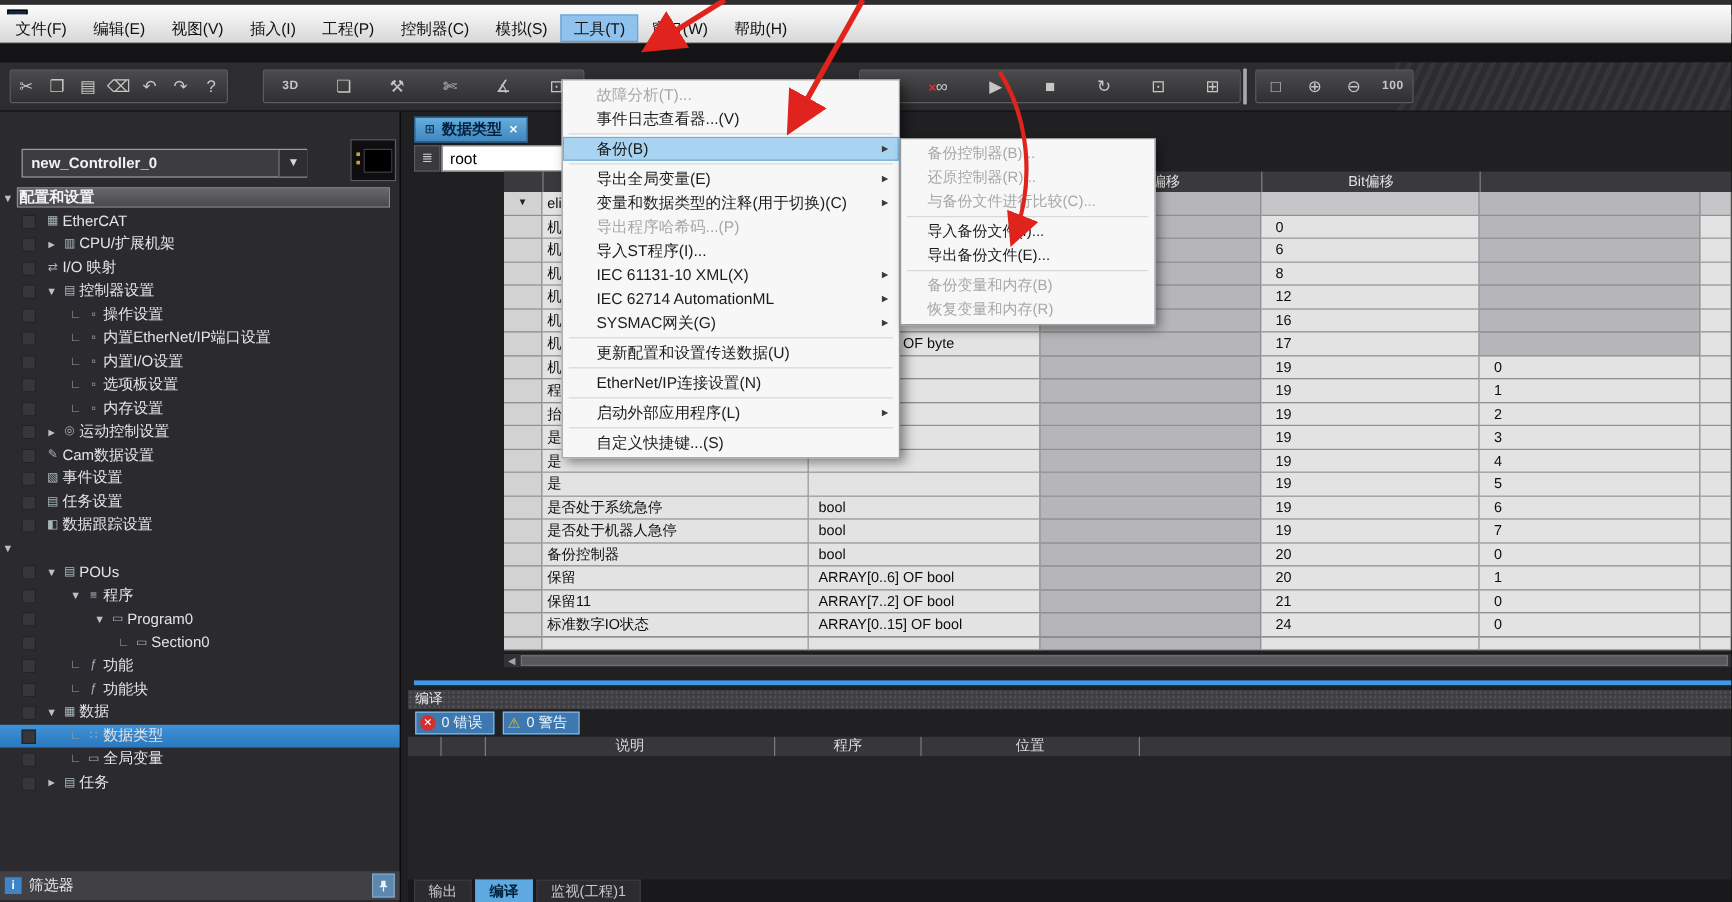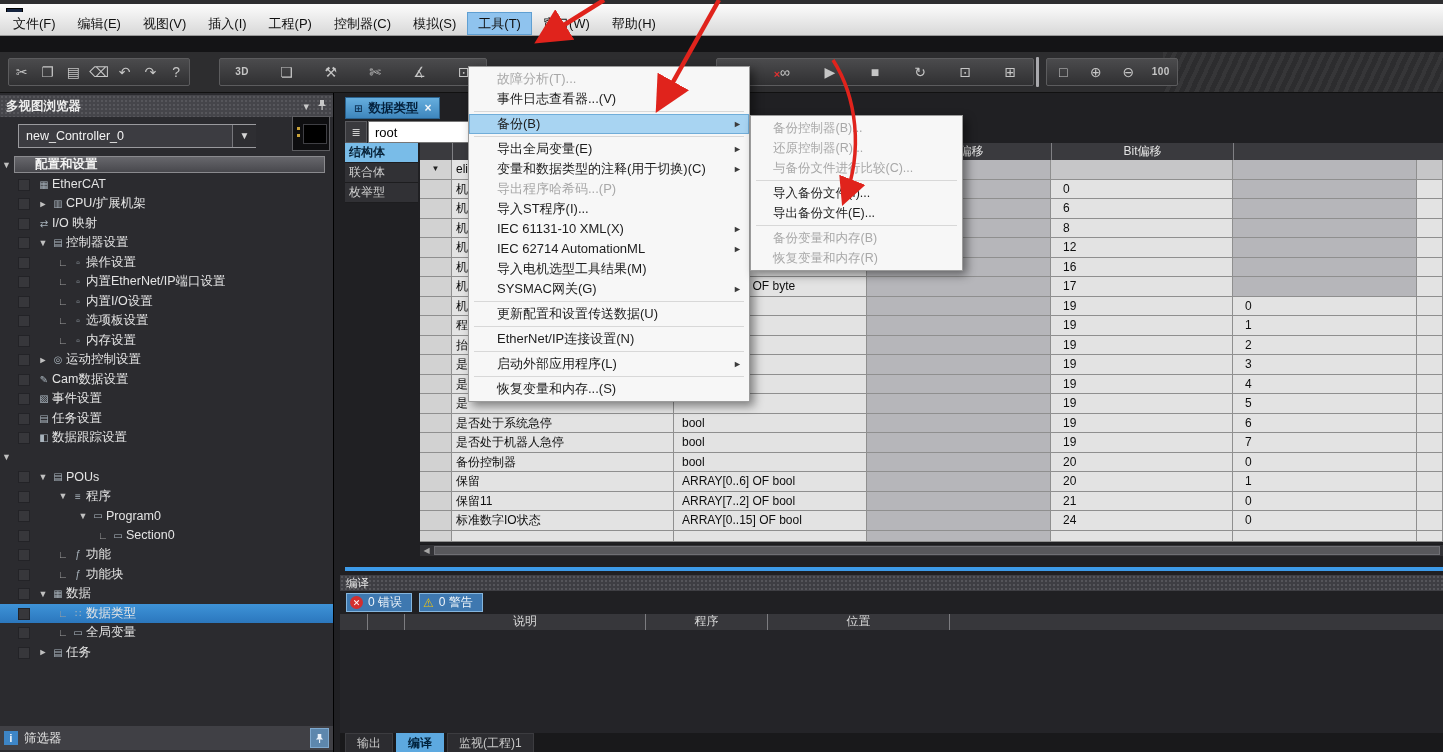--- a/index.html
+++ b/index.html
@@ -26,39 +26,39 @@
   .tbi.txt{font-size:10px;font-weight:bold;letter-spacing:.5px;}
   .redx{position:absolute;left:0;bottom:-2px;color:#e03131;font-size:11px;font-weight:bold;}
   .tsep{position:absolute;left:1036px;top:5px;width:3px;height:30px;background:#a9a9ad;border-radius:1px;}
   
   #sidebar{position:absolute;left:0;top:93px;width:333px;height:659px;background:#2b2b2f;border-right:1px solid #000;}
   #sbheader{position:absolute;left:0;top:2px;width:333px;height:22px;background:#45454a;
       background-image:radial-gradient(#56565b 1px,transparent 1px);background-size:4px 4px;
       display:flex;align-items:center;color:#ececec;font-size:12.5px;font-weight:bold;padding:0 6px;box-sizing:border-box;}
   #sbheader .grow{flex:1;}
   .hicon{color:#c9c9c9;font-size:11px;margin-left:8px;font-weight:normal;}
-  #devrow{position:absolute;left:0;top:28px;width:333px;height:32px;}
+  #devrow{position:absolute;left:0;top:28px;width:333px;height:32px;font-weight:bold;}
   #devsel{position:absolute;left:18px;top:3px;width:238px;height:24px;background:#3c3c41;border:1px solid #9a9a9e;
           color:#f2f2f2;font-size:12.5px;line-height:22px;padding-left:7px;box-sizing:border-box;}
   #devarrow{position:absolute;left:232px;top:4px;width:23px;height:22px;background:#2e2e32;color:#d6d6d6;
           font-size:10px;text-align:center;line-height:22px;border-left:1px solid #77777c;}
   #ctlstatus{position:absolute;left:292px;top:-5px;width:38px;height:35px;background:#0e0e10;border:1px solid #5c5c60;box-sizing:border-box;}
   #ctlstatus .scr{position:absolute;left:10px;top:7px;width:22px;height:18px;background:#000;border:1px solid #3f3f44;}
   #ctlstatus .led1,#ctlstatus .led2{position:absolute;left:4px;width:3px;height:3px;background:#c9a23a;}
   #ctlstatus .led1{top:10px;} #ctlstatus .led2{top:17px;}
   #tree{position:absolute;left:0;top:62px;width:333px;}
   .trow{position:relative;height:19.5px;display:flex;align-items:center;font-size:12.5px;color:#e4e4e4;white-space:nowrap;}
   .trow .sq{position:absolute;left:18px;top:4px;width:12px;height:12px;background:#37373b;border:1px solid #232327;box-sizing:border-box;}
   .trow.sel{background:linear-gradient(#3e93d8,#2b77bd);}
   .trow .exp{color:#c0c0c0;font-size:9px;width:14px;text-align:center;}
   .trow .con{color:#9f9f9f;font-size:10px;width:14px;text-align:center;}
   .trow .ic{color:#a9b4bd;font-size:10px;width:16px;text-align:center;}
   .trow.sect .sexp{position:absolute;left:2px;color:#c0c0c0;font-size:9px;}
   .trow.sect .bar{position:absolute;left:14px;right:8px;top:1px;bottom:2px;background:linear-gradient(#67676c,#48484d);
-                  border:1px solid #8a8a8e;color:#f2f2f2;font-weight:bold;font-size:12.5px;line-height:15px;padding:0 20px;box-sizing:border-box;}
+                  border:1px solid #8a8a8e;color:#f2f2f2;font-weight:bold;font-size:12.5px;line-height:15px;padding:0 1px;box-sizing:border-box;}
   #sbfooter{position:absolute;left:0;top:633px;width:333px;height:24px;background:#404045;display:flex;align-items:center;padding:0 4px;box-sizing:border-box;}
   #sbfooter .info{width:14px;height:14px;background:#3d85c6;color:#fff;font-size:10px;font-weight:bold;
                   display:flex;align-items:center;justify-content:center;margin-right:6px;}
   #sbfooter .lbl{color:#e8e8e8;font-size:12.5px;flex:1;}
   #sbfooter .pinbox{width:17px;height:18px;background:#5d87ad;border:1px solid #7fa9cf;display:flex;align-items:center;justify-content:center;}
   
   #editorbg{position:absolute;left:334px;top:93px;width:1109px;height:659px;background:#202023;}
   #tabstrip{position:absolute;left:345px;top:97px;height:22px;display:flex;}
   .etab{display:flex;align-items:center;gap:6px;background:linear-gradient(#66aede,#3e86bd);
         color:#04223e;font-size:12.5px;font-weight:bold;padding:0 8px;border:1px solid #2a618d;}
@@ -172,31 +172,20 @@
       </div>
       <div class="tgroup tg3">
         <span class="tbi">□</span>
         <span class="tbi">⊕</span>
         <span class="tbi">⊖</span>
         <span class="tbi txt">100</span>
       </div>
     </div>
 
   <div id="sidebar">
-    <div id="sbheader">
-      <span>多视图浏览器</span>
-      <span class="grow"></span>
-      <span class="hicon">▾</span>
-      <span class="hicon">
-        <svg width="10" height="12" viewBox="0 0 10 12">
-            <path d="M3 1h4v4l2 2H1l2-2z" fill="#c8c8c8"></path>
-            <rect x="4.5" y="7" width="1.2" height="4" fill="#c8c8c8"></rect>
-          </svg>
-      </span>
-    </div>
     <div id="devrow">
       <div id="devsel">new_Controller_0</div>
       <div id="devarrow">▼</div>
       <div id="ctlstatus">
         <span class="led1"></span>
           <span class="led2"></span>
           <span class="scr"></span>
       </div>
     </div>
     <div id="tree">
@@ -387,25 +376,20 @@
     <div class="etab">
       <span class="ticon">⊞</span>
       <span>数据类型</span>
       <span class="close">×</span>
     </div>
   </div>
   <div id="rootrow">
     <div id="rooticon">≣</div>
     <input id="rootfield" readonly="" value="root" style="">
   </div>
-  <div id="sidetabs">
-      <div class="stab act">结构体</div>
-      <div class="stab">联合体</div>
-      <div class="stab">枚举型</div>
-    </div>
 
   <div id="dtable">
     <div class="thead" id="thead">
         <div class="hc"></div>
         <div class="hc"></div>
         <div class="hc">偏移类型</div>
         <div class="hc">Byte偏移</div>
         <div class="hc">Bit偏移</div>
         <div class="hc"></div>
       </div>
@@ -629,30 +613,29 @@
       <div class="mi">事件日志查看器...(V)</div>
       <div class="msep"></div>
       <div class="mi hl">备份(B)<span class="arr">►</span></div>
       <div class="msep"></div>
       <div class="mi">导出全局变量(E)<span class="arr">►</span></div>
       <div class="mi">变量和数据类型的注释(用于切换)(C)<span class="arr">►</span></div>
       <div class="mi dis">导出程序哈希码...(P)</div>
       <div class="mi">导入ST程序(I)...</div>
       <div class="mi">IEC 61131-10 XML(X)<span class="arr">►</span></div>
       <div class="mi">IEC 62714 AutomationML<span class="arr">►</span></div>
-      <div class="mi">导入电机选型工具结果(M)</div>
       <div class="mi">SYSMAC网关(G)<span class="arr">►</span></div>
       <div class="msep"></div>
       <div class="mi">更新配置和设置传送数据(U)</div>
       <div class="msep"></div>
       <div class="mi">EtherNet/IP连接设置(N)</div>
       <div class="msep"></div>
       <div class="mi">启动外部应用程序(L)<span class="arr">►</span></div>
       <div class="msep"></div>
-      <div class="mi">恢复变量和内存...(S)</div>
+      <div class="mi">自定义快捷键...(S)</div>
     </div>
   <div class="menu" id="backupsubmenu">
       <div class="mi dis">备份控制器(B)...</div>
       <div class="mi dis">还原控制器(R)...</div>
       <div class="mi dis">与备份文件进行比较(C)...</div>
       <div class="msep"></div>
       <div class="mi">导入备份文件(I)...</div>
       <div class="mi">导出备份文件(E)...</div>
       <div class="msep"></div>
       <div class="mi dis">备份变量和内存(B)</div>

